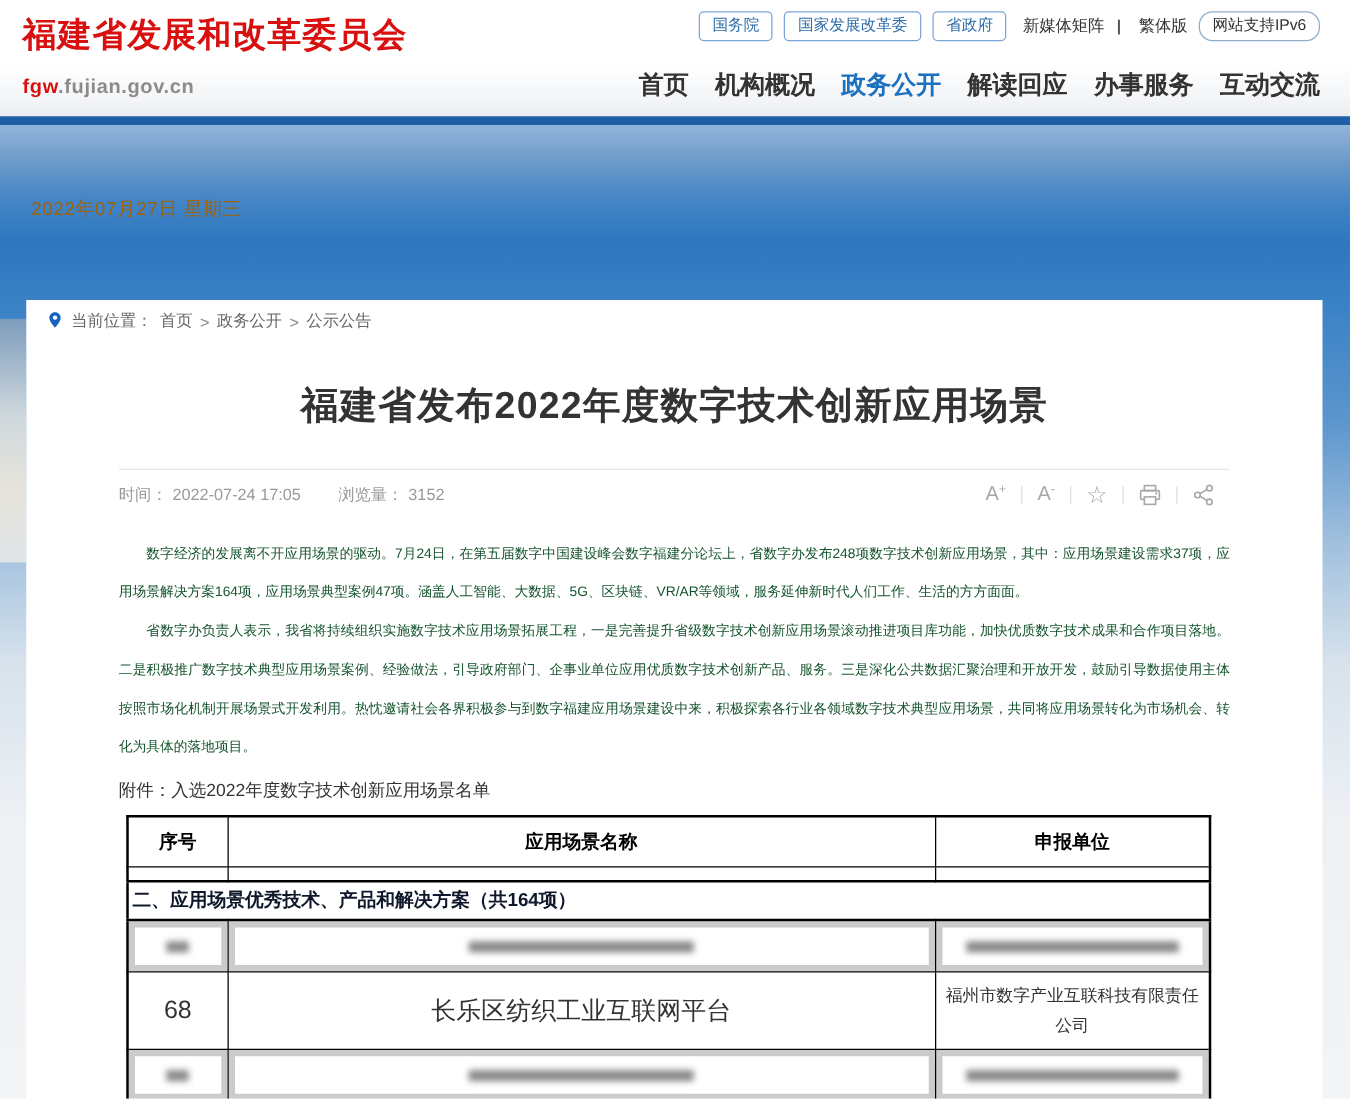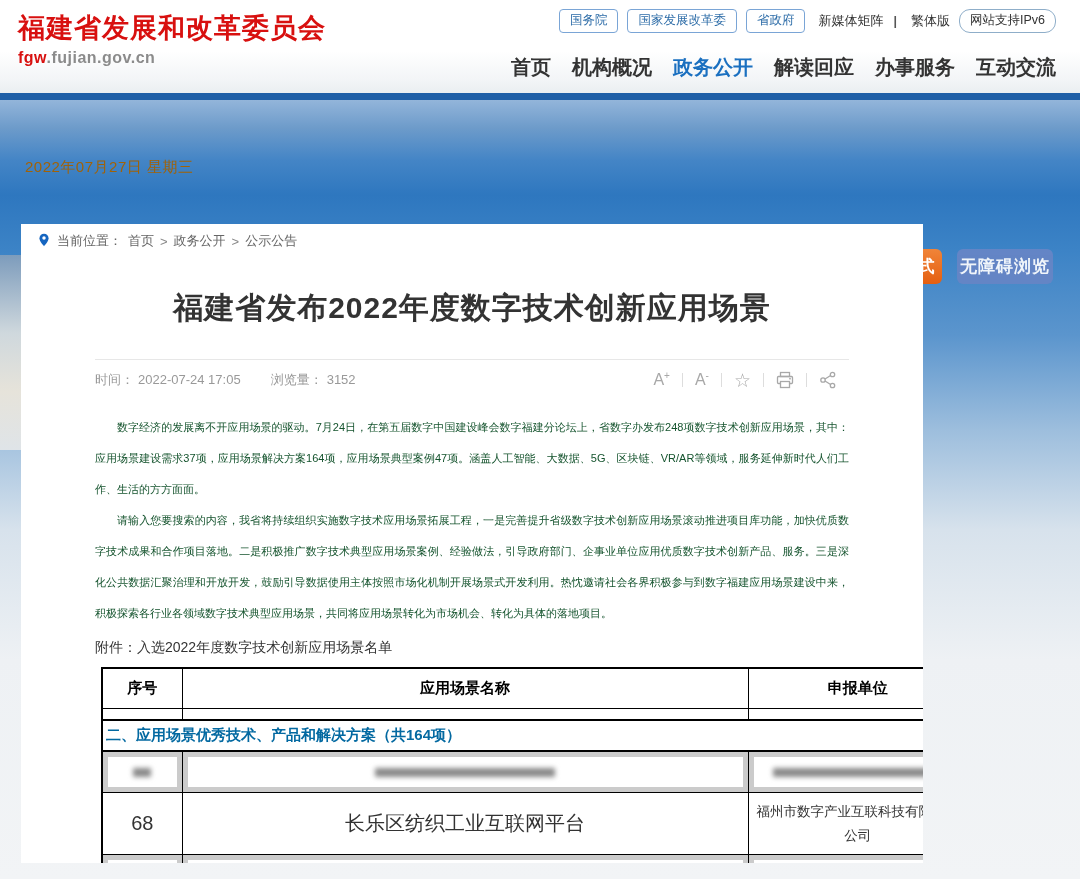--- a/index.html
+++ b/index.html
@@ -11,21 +11,21 @@
   .bg-photo { position:absolute; left:0; top:100px; width:1080px; height:779px;
     background:linear-gradient(180deg,#93b5da 0,#6d9bca 28px,#4485c6 60px,#2e77bf 95px,#3c83c6 150px,#5b95cd 235px,#9dbedd 330px,#d7e2ec 430px,#eef1f4 560px,#f2f4f6 100%); }
   .bg-left-strip { position:absolute; left:0; top:255px; width:21px; height:195px;
     background:linear-gradient(180deg,#7d9cbc,#cfd8dd 40%,#e6e3da 70%,#dfe4e8); }
 
   
   .header { position:absolute; top:0; left:0; width:1080px; height:93px;
     background:linear-gradient(180deg,#ffffff 55%,#f3f5f7 85%,#eaeef1 100%);padding-left:31px; }
   .logo { position:absolute; left:18px; top:10px; }
   .logo-cn { font-size:27px; font-weight:bold; color:var(--brand-red,#d8100f); letter-spacing:1px; }
-  .logo-url { font-size:16px; font-weight:bold; color:#8b8b8b; margin-top:3px; letter-spacing:.5px; }
+  .logo-url { font-size:16px; font-weight:bold; color:#8b8b8b; margin-top:15px; letter-spacing:.5px; }
   .logo-url .hl { color:var(--brand-red,#d8100f); }
 
   .toplinks { position:absolute; top:9px; right:24px; display:flex; align-items:center; gap:9px; font-size:12.5px; white-space:nowrap; }
   .pill { border:1px solid #7aa5d6; color:#2e6da8; padding:2px 10px 3px; border-radius:4px; cursor:pointer; background:#fff; }
   .pill.oval { border-radius:11px; color:#333; border-color:#8faec9; }
   .toplink-text { color:#333; font-size:13px; cursor:pointer; margin-left:4px; }
   .toplink-sep { color:#555; font-weight:bold; margin:0 1px; }
 
   .nav { position:absolute; right:24px; bottom:12px; display:flex; gap:21px; font-size:20px; font-weight:bold; color:#333; }
   .nav-item { cursor:pointer; }
@@ -46,21 +46,21 @@
   .search-input { flex:1; min-width:0; background:transparent; border:none; outline:none; color:#fff; font-size:14px; padding:0 10px 0 14px; }
   .search-input::placeholder { color:rgba(255,255,255,.92); }
   .search-btn { flex:0 0 58px; height:28px; margin-right:4px; background:rgba(255,255,255,.25); border-radius:4px;
     display:flex; align-items:center; justify-content:center; gap:4px; color:#fff; font-size:14px; cursor:pointer; }
   .banner-btn { position:absolute; top:149px; height:35px; border-radius:6px; color:#fff; font-weight:bold; font-size:17px;
     display:flex; align-items:center; justify-content:center; cursor:pointer; letter-spacing:1px; }
   .elder { right:138px; width:85px; background:linear-gradient(180deg,#f08438,var(--elder-orange,#e55f10)); }
   .access { right:27px; width:96px; background:var(--accessibility-blue,#6785c5); opacity:.92; }
 
   
-  .card { position:absolute; left:21px; top:224px; width:902px; height:639px; background:#fff; overflow:hidden; }
+  .card { position:absolute; left:21px; top:240px; width:1037px; height:639px; background:#fff; overflow:hidden; }
   .breadcrumb { height:34px; display:flex; align-items:center; gap:6px; padding-left:16px; font-size:13px; color:#666; }
   .crumb-link { cursor:pointer; }
   .crumb-sep { color:#888; }
   .article-title { margin-top:30px; text-align:center; font-size:30px; font-weight:bold; color:#333; letter-spacing:1px; }
   .divider { margin:30px 74px 0; border-top:1px solid #e7e7e7; }
   .meta-row { margin:10px 74px 0; display:flex; justify-content:space-between; align-items:center; font-size:13px; color:#999; }
   .meta-left span { margin-right:4px; }
   .meta-gap { display:inline-block; width:22px; }
   .tools { display:flex; align-items:center; color:#a8a8a8; }
   .tool { padding:0 12px; display:flex; align-items:flex-start; font-size:16px; cursor:pointer; line-height:20px; }
@@ -71,21 +71,21 @@
 
   .content { margin:22px 74px 0; }
   .para { font-size:11px; line-height:31px; color:#14532d; text-align:justify; text-indent:2em; }
   .attachment { margin:6px 74px 0; font-size:14px; color:#333; line-height:24px; }
 
   
   .app-table { margin:8px 0 0 80px; border-collapse:collapse; table-layout:fixed; width:866px; border:2px solid #000; }
   .app-table th, .app-table td { border:1px solid #000; }
   .app-table th { height:40px; font-size:15px; color:#000; text-align:center; font-weight:bold; }
   .spacer-row td { height:12px; }
-  .section-row td { border-top:2px solid #000; border-bottom:2px solid #000; font-weight:bold; font-size:15px; color:#0369a1; padding:5px 3px; text-align:left;border-radius:11px; }
+  .section-row td { border-top:2px solid #000; border-bottom:2px solid #000; font-weight:bold; font-size:15px; color:#0f172a; padding:5px 3px; text-align:left;border-radius:11px; }
   .blurred-row td { padding:0; height:40px; }
   .blur-frame { width:100%; height:40px; box-shadow:inset 0 0 0 5px #cbcbcb; display:flex; align-items:center; justify-content:center; }
   .blur-bar { height:9px; background:#8a8a8a; filter:blur(2.5px); border-radius:1px; }
   .data-row td { height:62px; text-align:center; font-size:20px; color:#333; }
   .data-row td:nth-child(3) { font-size:13.5px; line-height:24px; padding:0 4px; }
 </style>
 </head>
 <body>
 
 <div class="page">
@@ -195,21 +195,21 @@
               <circle cx="13.5" cy="14.5" r="2.2" fill="none" stroke="#a8a8a8" stroke-width="1.3"></circle>
               <line x1="6" y1="8" x2="11.6" y2="4.5" stroke="#a8a8a8" stroke-width="1.3"></line>
               <line x1="6" y1="10" x2="11.6" y2="13.5" stroke="#a8a8a8" stroke-width="1.3"></line>
             </svg>
         </span>
       </div>
     </div>
 
     <div class="content">
       <p class="para">数字经济的发展离不开应用场景的驱动。7月24日，在第五届数字中国建设峰会数字福建分论坛上，省数字办发布248项数字技术创新应用场景，其中：应用场景建设需求37项，应用场景解决方案164项，应用场景典型案例47项。涵盖人工智能、大数据、5G、区块链、VR/AR等领域，服务延伸新时代人们工作、生活的方方面面。</p>
-      <p class="para">请输入您要搜索的内容，我省将持续组织实施数字技术应用场景拓展工程，一是完善提升省级数字技术创新应用场景滚动推进项目库功能，加快优质数字技术成果和合作项目落地。二是积极推广数字技术典型应用场景案例、经验做法，引导政府部门、企事业单位应用优质数字技术创新产品、服务。三是深化公共数据汇聚治理和开放开发，鼓励引导数据使用主体按照市场化机制开展场景式开发利用。热忱邀请社会各界积极参与到数字福建应用场景建设中来，积极探索各行业各领域数字技术典型应用场景，共同将应用场景转化为市场机会、转化为具体的落地项目。</p>
+      <p class="para">省数字办负责人表示，我省将持续组织实施数字技术应用场景拓展工程，一是完善提升省级数字技术创新应用场景滚动推进项目库功能，加快优质数字技术成果和合作项目落地。二是积极推广数字技术典型应用场景案例、经验做法，引导政府部门、企事业单位应用优质数字技术创新产品、服务。三是深化公共数据汇聚治理和开放开发，鼓励引导数据使用主体按照市场化机制开展场景式开发利用。热忱邀请社会各界积极参与到数字福建应用场景建设中来，积极探索各行业各领域数字技术典型应用场景，共同将应用场景转化为市场机会、转化为具体的落地项目。</p>
     </div>
     <div class="attachment">附件：入选2022年度数字技术创新应用场景名单</div>
 
     <table class="app-table">
       <colgroup>
           <col style="width:80px">
           <col style="width:566px">
           <col style="width:220px">
         </colgroup>
       <thead>

